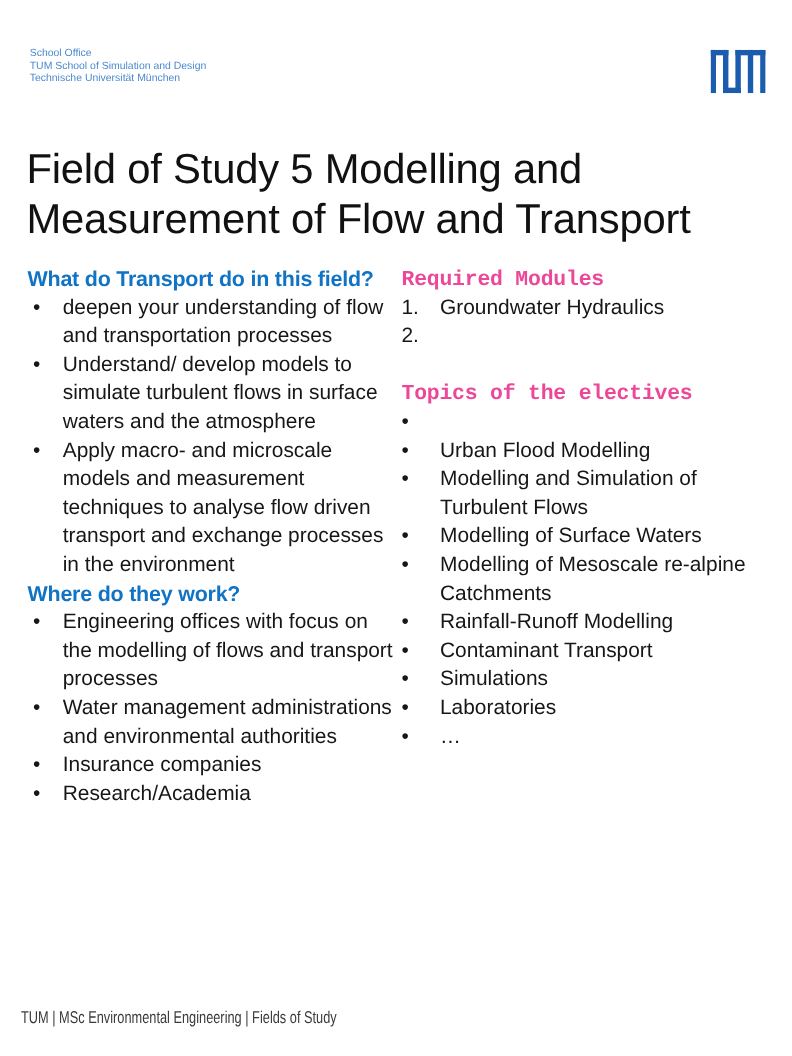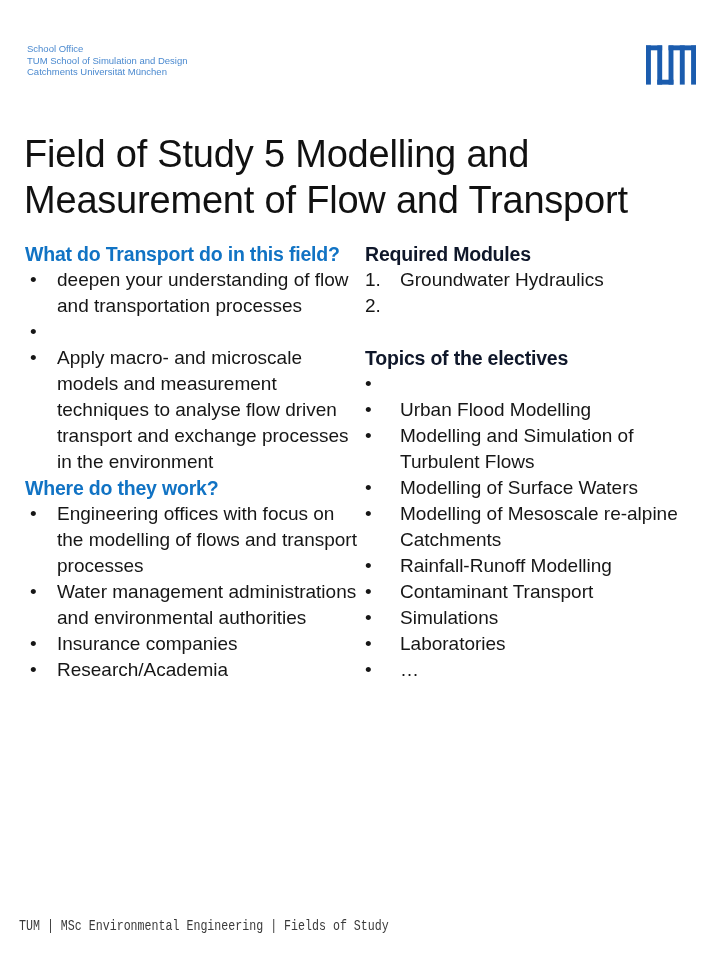--- a/index.html
+++ b/index.html
@@ -35,50 +35,50 @@
   
   .col { position: absolute; top: 241px; }
   .col-left  { left: 25px;  width: 334px; }
   .col-right { left: 365px; width: 345px; }
 
   .sec-heading {
     font-size: 19.5px; font-weight: bold; line-height: 26px;
     letter-spacing: -0.2px;
   }
   .col-left .sec-heading { color: #1173c4; }
-  .col-right .sec-heading { color: #0f172a; }
+  .col-right .sec-heading { color: #ec4899; font-family: Liberation Mono, monospace; }
   .sec + .sec.gap-before { margin-top: 26px; }
 
   .item { display: flex; font-size: 19px; line-height: 26px; }
   .marker { flex: 0 0 32px; }
   .col-left .marker { padding-left: 5px; box-sizing: border-box; }
   .col-right .marker { flex-basis: 35px; }
   .itext { white-space: pre-line; }
 
   
   .footer {
     position: absolute; left: 19px; top: 916px;
-    font-size: 15.5px; line-height: 20px; color: #3a3a3a; font-family: Liberation Mono, monospace;
+    font-size: 15.5px; line-height: 20px; color: #3a3a3a;
   }
   .footer .squeeze {
     display: inline-block;
     transform: scaleX(0.75);
     transform-origin: 0 50%;
     white-space: nowrap;
   }
 </style>
 </head>
 <body>
 
 <div class="slide">
 
   <div class="header-text">
     <div>School Office</div>
     <div>TUM School of Simulation and Design</div>
-    <div>Catchments Universität München</div>
+    <div>Technische Universität München</div>
   </div>
 
   <svg class="logo" viewBox="0 0 102 80" xmlns="http://www.w3.org/2000/svg">
     <g fill="#1b5cae">
       <rect x="0" y="0" width="33" height="10"></rect>
       <rect x="0" y="0" width="10" height="80"></rect>
       <rect x="23" y="0" width="10" height="80"></rect>
       <rect x="23" y="70" width="33" height="10"></rect>
       <rect x="46" y="0" width="56" height="10"></rect>
       <rect x="46" y="0" width="10" height="80"></rect>
@@ -93,20 +93,23 @@
   <div class="col col-left">
     <div class="sec">
       <div class="sec-heading">What do Transport do in this field?</div>
       <div class="item">
         <span class="marker">•</span>
         <span class="itext">deepen your understanding of flow
 and transportation processes</span>
       </div>
       <div class="item">
         <span class="marker">•</span>
+        <span class="itext">Understand/ develop models to
+simulate turbulent flows in surface
+waters and the atmosphere</span>
       </div>
       <div class="item">
         <span class="marker">•</span>
         <span class="itext">Apply macro- and microscale
 models and measurement
 techniques to analyse flow driven
 transport and exchange processes
 in the environment</span>
       </div>
     </div>

